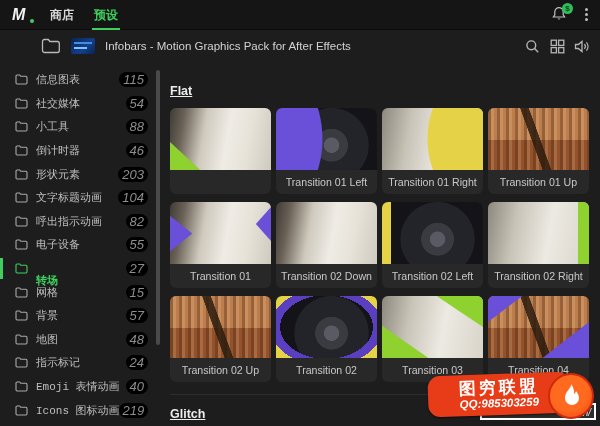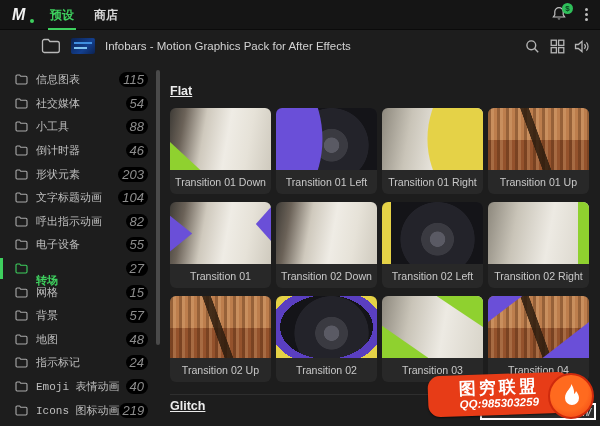--- a/index.html
+++ b/index.html
@@ -120,22 +120,22 @@
 </head>
 <body>
 
 <div class="app">
 
   <div class="topbar">
     <div class="logo">
       <span>M</span>
       <span class="logo-dot"></span>
     </div>
+    <div class="tab">商店</div>
     <div class="tab active">预设</div>
-    <div class="tab">商店</div>
     <div class="topbar-right">
       <div class="bell-wrap">
         <svg width="16" height="16" viewBox="0 0 16 16">
           <path d="M8 1.6a4.2 4.2 0 0 0-4.2 4.2v3.1L2.4 11h11.2l-1.4-2.1V5.8A4.2 4.2 0 0 0 8 1.6z" fill="none" stroke="#c0c0c0" stroke-width="1.2"></path>
           <path d="M6.5 12.4a1.6 1.6 0 0 0 3 0z" fill="#c0c0c0"></path>
         </svg>
         <span class="badge">$</span>
       </div>
       <div class="kebab">
         <i></i>
@@ -300,21 +300,20 @@
     <div class="side-scroll"></div>
   </div>
 
   <div class="main">
     <div class="section-title">Flat</div>
     <div class="grid" id="flat-grid">
   <div class="card">
     <div class="thumb base-interior1">
       <div class="ov ov-tri-bl-green"></div>
     </div>
-    <div class="card-label">Transition 01 Down</div>
   </div>
 
   <div class="card">
     <div class="thumb base-turntable">
       <div class="ov ov-curve-left-purple"></div>
     </div>
     <div class="card-label">Transition 01 Left</div>
   </div>
 
   <div class="card">
@@ -381,21 +380,21 @@
   </div>
 
   <div class="card">
     <div class="thumb base-guitar">
       <div class="ov ov-corners-purple"></div>
     </div>
     <div class="card-label">Transition 04</div>
   </div>
 </div>
     <div class="divider"></div>
-    <div class="section-title" style="margin-top:4px;">Glitch</div>
+    <div class="section-title" style="margin-top:12px;">Glitch</div>
 
   </div>
 
   <div class="watermark">
     <div class="wm-strip">
       <span class="wm-url">cn/</span>
     </div>
     <div class="wm-pill">
       <div class="wm-title">图穷联盟</div>
       <div class="wm-qq">QQ:985303259</div>

